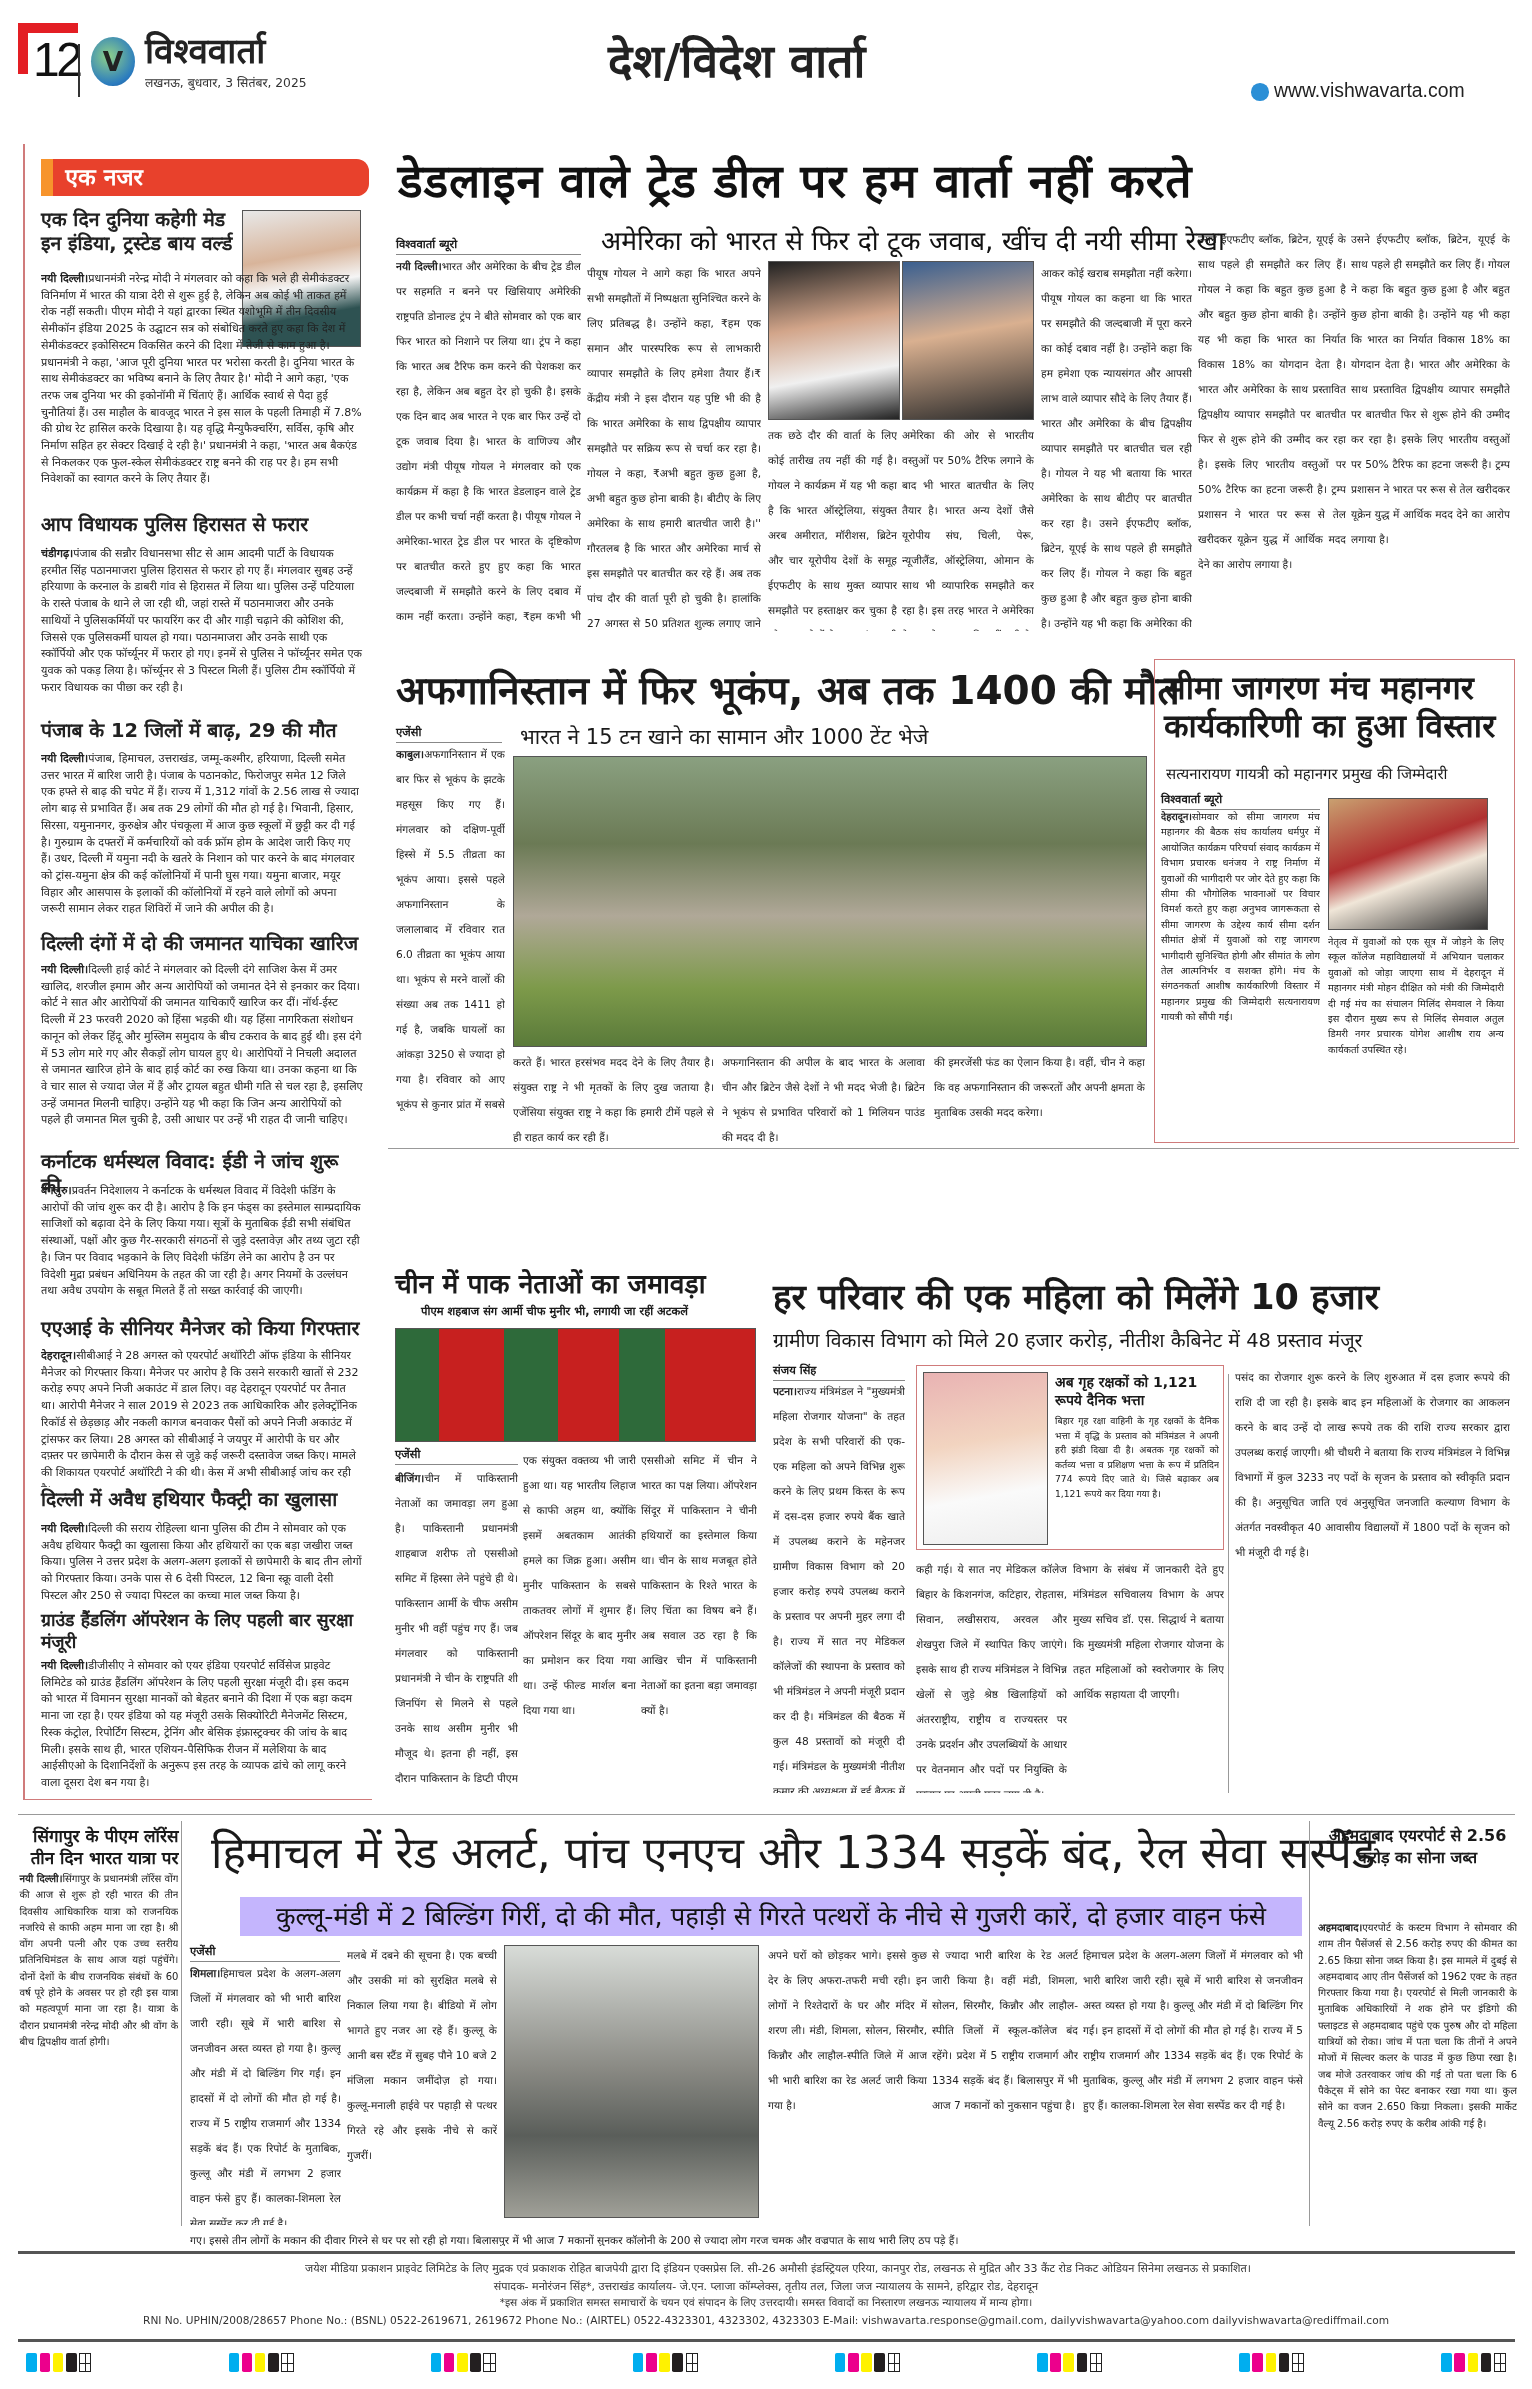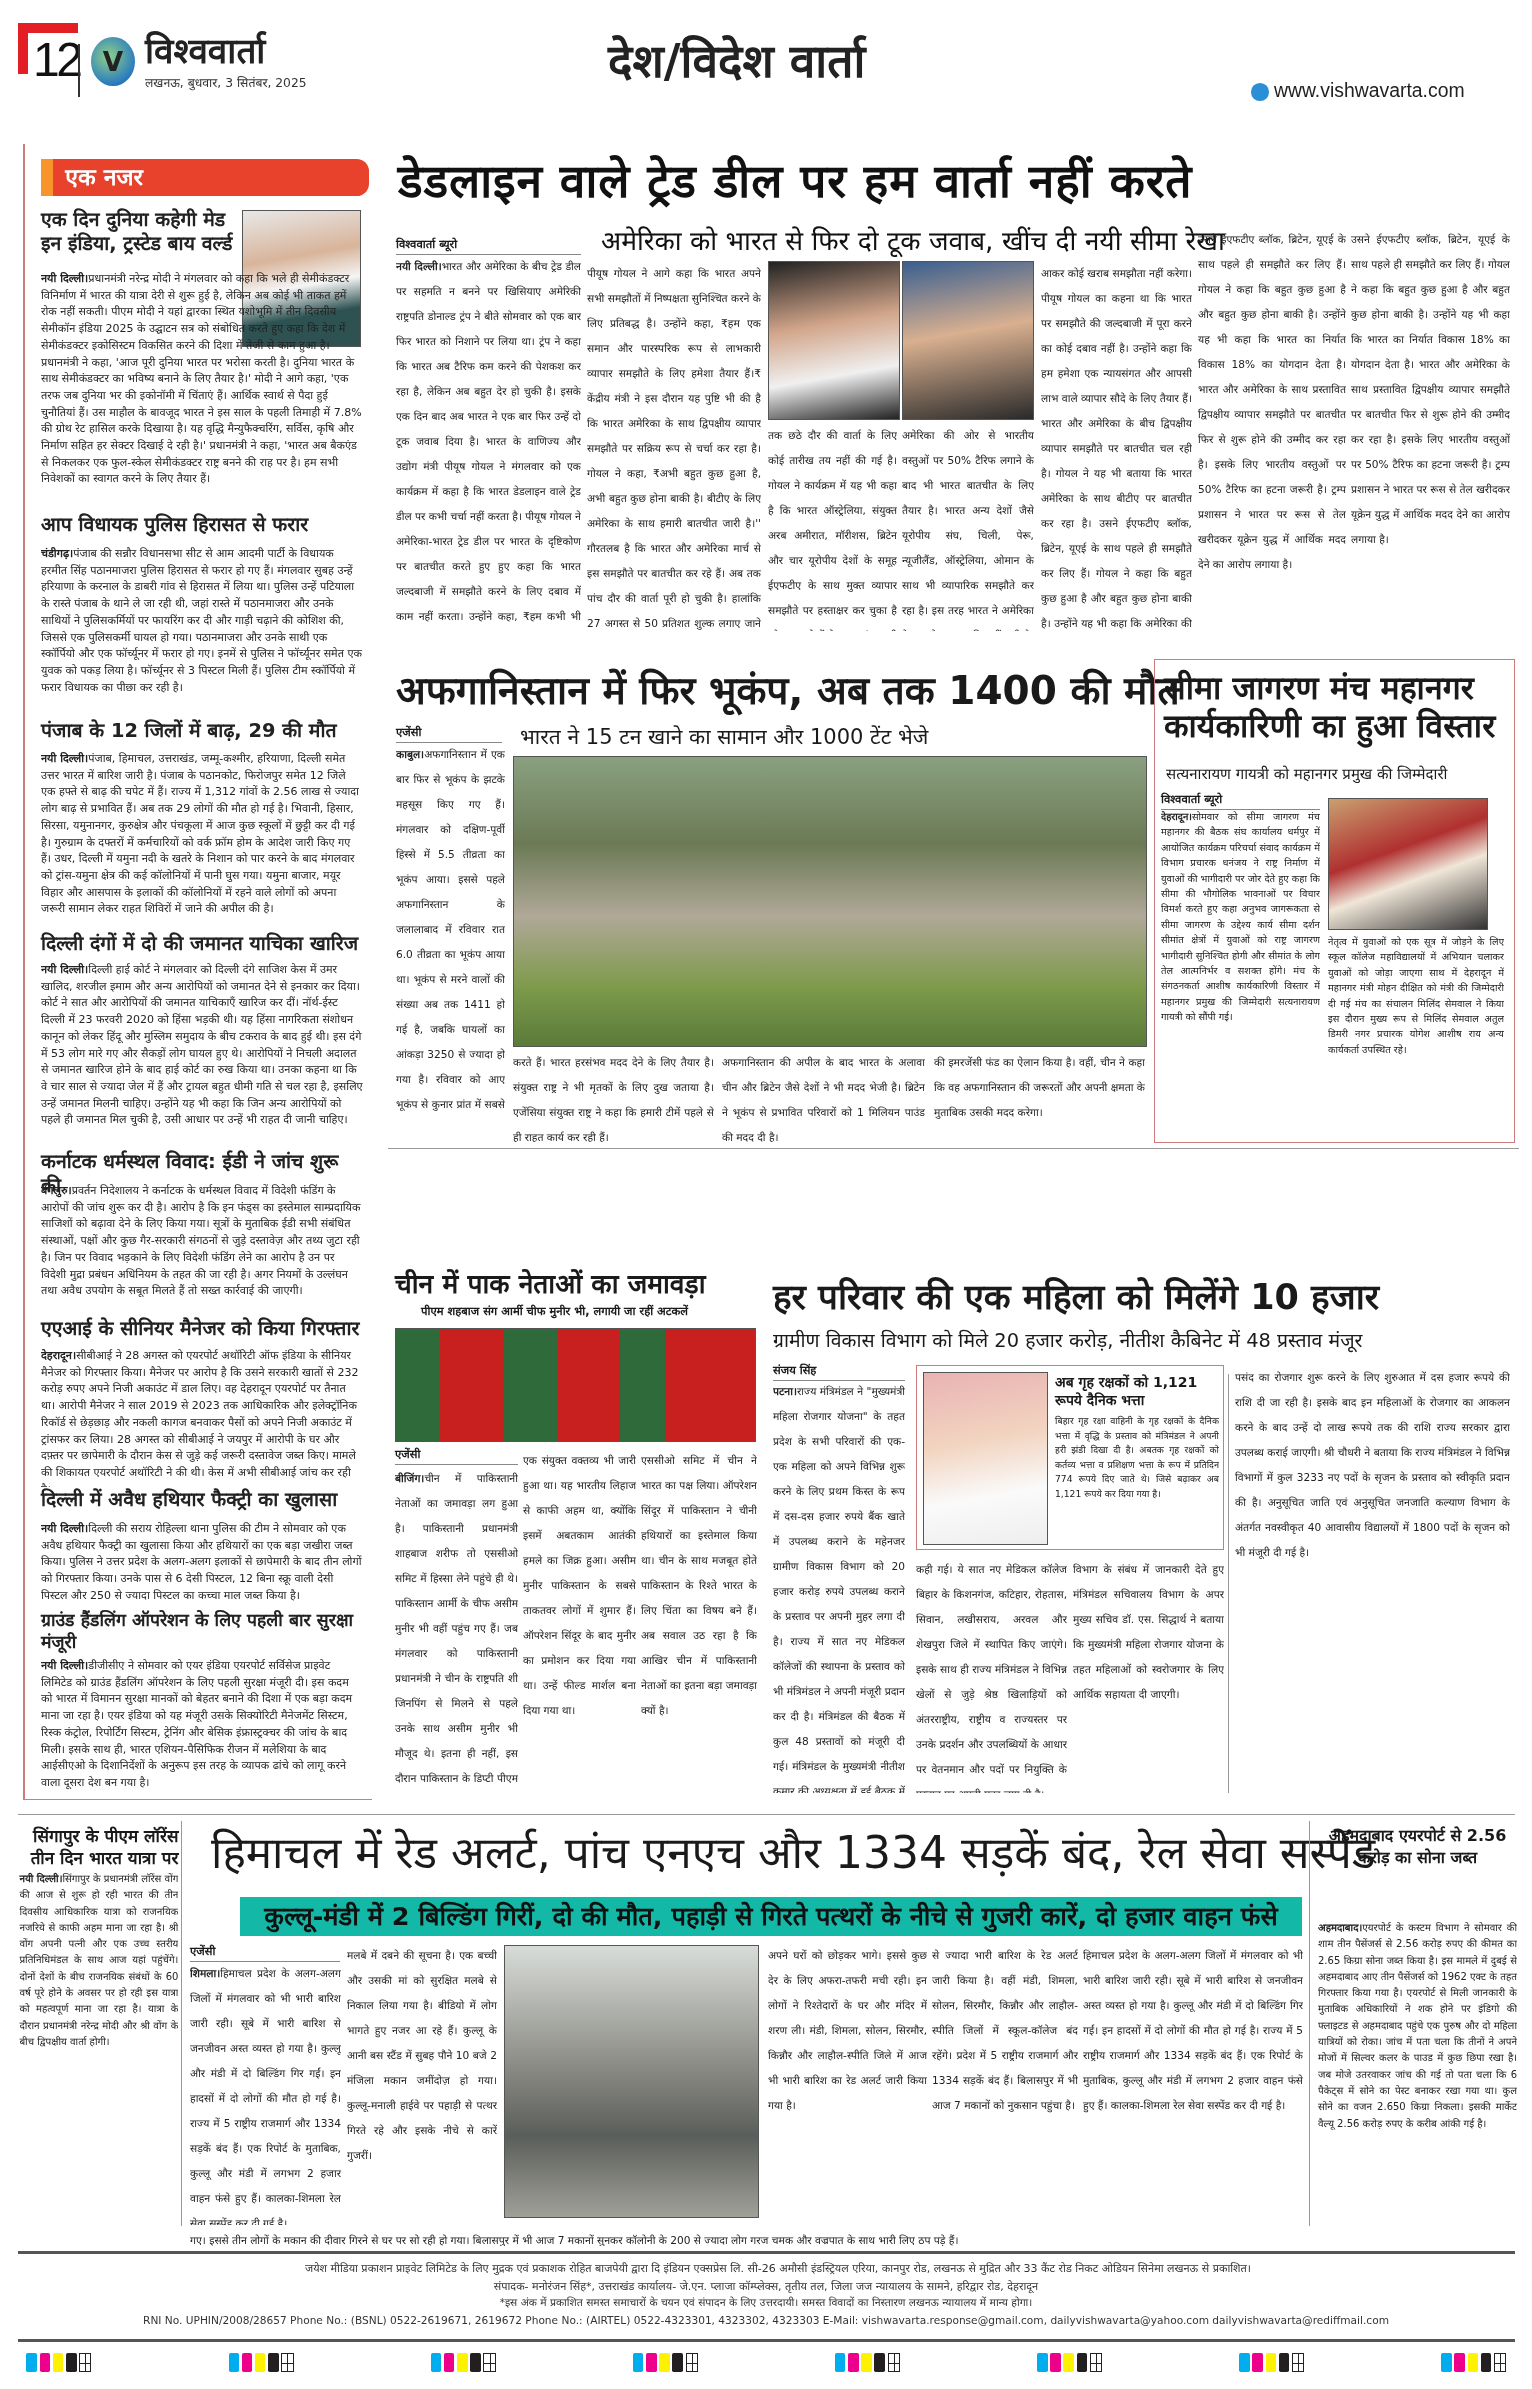--- a/index.html
+++ b/index.html
@@ -26,21 +26,21 @@
 .sub-hl{font-size:26.4px;font-weight:normal;color:#111;white-space:nowrap}
 .ph-trump{background:linear-gradient(170deg,#3a5f8f,#d9b090 45%,#2a2a2a)}
 .ph-goyal{background:linear-gradient(170deg,#222 0%,#d2a58a 40%,#f0f0f0 70%,#222)}
 .ph-afg{background:linear-gradient(180deg,#8aa080 0%,#6b7a55 30%,#b0a898 55%,#7d9a4a 80%,#5a7a3a)}
 .redbox{border:1.8px solid #d07b7b}
 .ph-china{background:linear-gradient(90deg,#2e6a3a 0,#2e6a3a 12%,#c7201f 12%,#c7201f 30%,#2e6a3a 30%,#2e6a3a 45%,#c7201f 45%,#c7201f 62%,#2e6a3a 62%,#2e6a3a 75%,#c7201f 75%)}
 .ph-nitish{background:linear-gradient(170deg,#e9b3b3,#f2d4c0 40%,#fafafa 70%,#eee)}
 .ph-rss{background:linear-gradient(160deg,#c9a070,#b03030 40%,#f0e6d8 60%,#333)}
 .ph-flood{background:linear-gradient(180deg,#d8dcd8,#8a8a84 45%,#5a5e5a 70%,#a0a098)}
 .infobox{background:#fff;border:1.8px solid #d07b7b}
-.kulluband{left:240px;top:1897px;width:1062px;height:39px;background:#14b8a6;font-size:25.5px;font-weight:bold;color:#111;text-align:center;line-height:39px;white-space:nowrap}
+.kulluband{left:240px;top:1897px;width:1062px;height:39px;background:#c4b5fd;font-size:25.5px;font-weight:normal;color:#111;text-align:center;line-height:39px;white-space:nowrap}
 .footer-line{font-size:11px;color:#333;text-align:center;white-space:nowrap}
 .rule{background:#555}
 .cmyk{display:flex;gap:2.6px;align-items:center}
 .cmyk span{width:10.6px;height:19.4px;border-radius:1.8px}
 .reg{width:12.3px;height:19.4px;border:1.3px solid #222;position:relative}
 .reg:before{content:"";position:absolute;left:50%;top:0;bottom:0;border-left:1.3px solid #222}
 .reg:after{content:"";position:absolute;top:50%;left:0;right:0;border-top:1.3px solid #222}
 .vline{background:#999}
 </style>
 </head>

